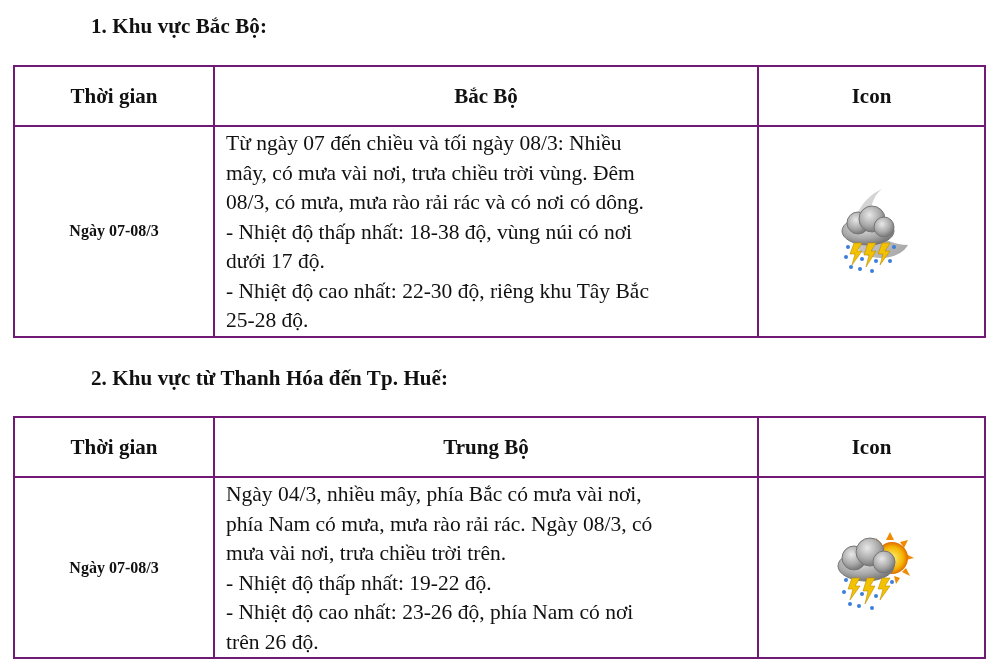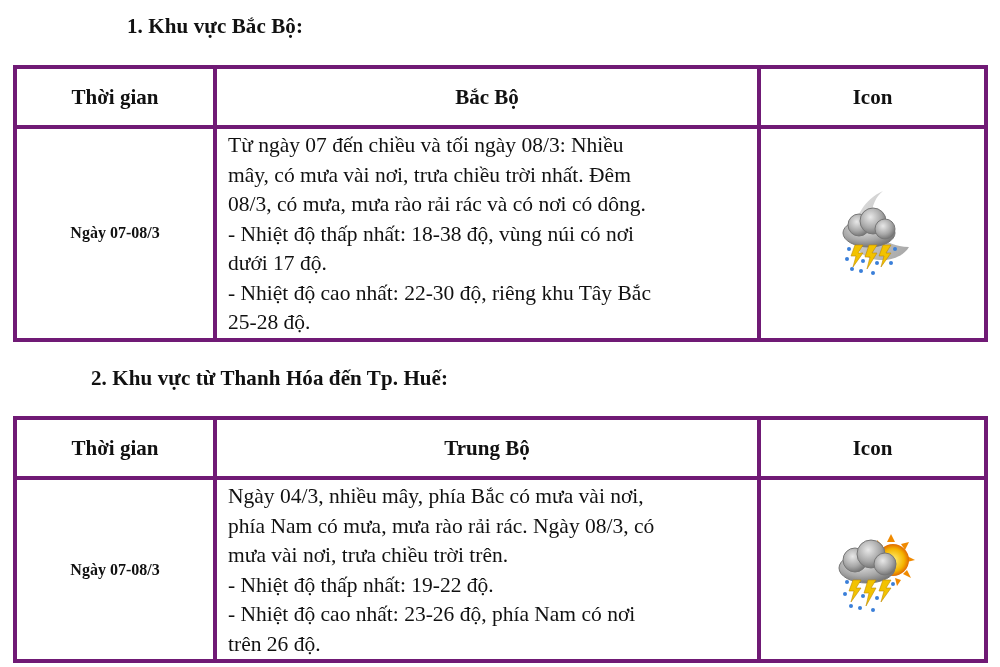--- a/index.html
+++ b/index.html
@@ -1,52 +1,52 @@
 <!DOCTYPE html>
 <html><head>
 <meta charset="utf-8">
 <style>
   html, body { margin:0; padding:0; background:#ffffff; }
   body { width:1000px; height:667px; position:relative; overflow:hidden;
          font-family:"Liberation Serif", "DejaVu Serif", serif; color:#111; }
   .heading { position:absolute; font-weight:bold; font-size:21px; letter-spacing:0.1px; }
   table.fc { position:absolute; left:13px; width:973px; border-collapse:collapse; table-layout:fixed; }
-  table.fc td, table.fc th { border:4px solid #701a75; padding:0; }
+  table.fc td, table.fc th { border:2px solid #701a75; padding:0; }
   table.fc th { font-weight:bold; font-size:21px; text-align:center; vertical-align:middle; }
   .col-time { width:200px; }
   .col-desc { width:544px; }
   .col-icon { width:227px; }
   .time-cell { font-weight:bold; font-size:16px; text-align:center; vertical-align:middle; }
   .desc-cell { font-size:21.5px; line-height:29.5px; vertical-align:top; padding:2px 10px 0 11px !important; }
   .desc-line { display:block; white-space:nowrap; }
   .icon-cell { text-align:center; vertical-align:middle; }
   .wicon { display:inline-block; width:96px; height:96px; }
 </style>
 </head>
 <body>
 
-<div class="heading" style="left:91px; top:14px;margin-left:36px;">1. Khu vực Bắc Bộ:</div>
+<div class="heading" style="left:91px; top:14px;">1. Khu vực Bắc Bộ:</div>
 
 <table class="fc" style="top:65px;">
   <colgroup>
       <col class="col-time">
       <col class="col-desc">
       <col class="col-icon">
     </colgroup>
   <tbody>
       <tr style="height:60px;">
     <th>Thời gian</th>
     <th>Bắc Bộ</th>
     <th>Icon</th>
   </tr>
   <tr style="height:206px;">
     <td class="time-cell">Ngày 07-08/3</td>
     <td class="desc-cell">
       <span class="desc-line">Từ ngày 07 đến chiều và tối ngày 08/3: Nhiều</span>
-      <span class="desc-line">mây, có mưa vài nơi, trưa chiều trời nhất. Đêm</span>
+      <span class="desc-line">mây, có mưa vài nơi, trưa chiều trời vùng. Đêm</span>
       <span class="desc-line">08/3, có mưa, mưa rào rải rác và có nơi có dông.</span>
       <span class="desc-line">- Nhiệt độ thấp nhất: 18-38 độ, vùng núi có nơi</span>
       <span class="desc-line">dưới 17 độ.</span>
       <span class="desc-line">- Nhiệt độ cao nhất: 22-30 độ, riêng khu Tây Bắc</span>
       <span class="desc-line">25-28 độ.</span>
     </td>
     <td class="icon-cell">
       <span class="wicon">
         <svg width="96" height="96" viewBox="0 0 96 96">
           <defs>

